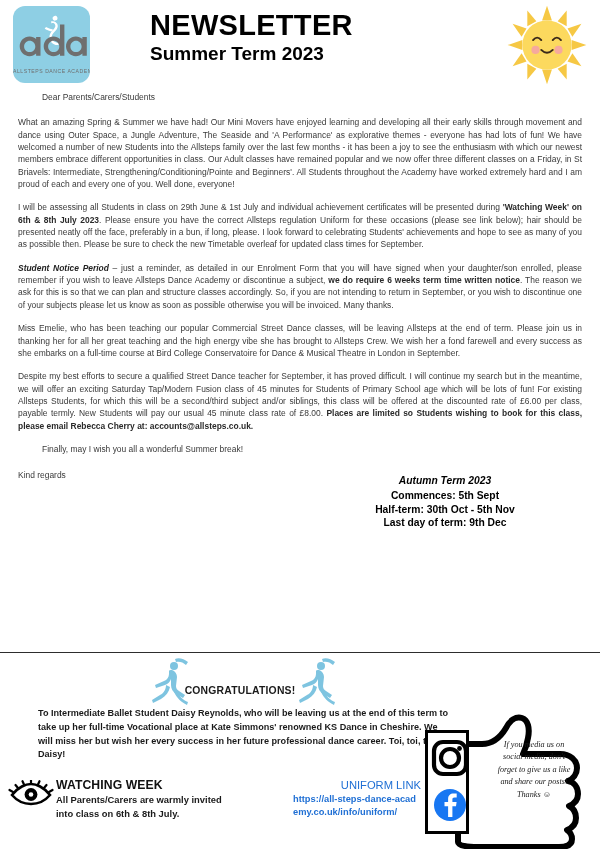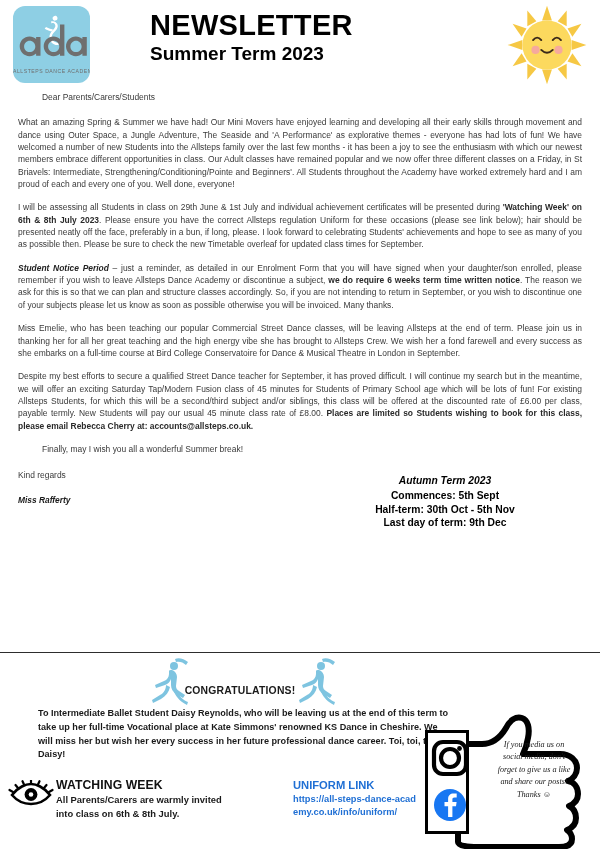--- a/index.html
+++ b/index.html
@@ -282,23 +282,23 @@
 
   
   .uniform-zone {
     position: absolute;
     left: 293px;
     top: 779px;
     width: 128px;
   }
   .uniform-title {
     font-size: 11.2px;
-    font-weight: bold;
+    font-weight: normal;
     color: #1f6fd4;
-    text-align: left;
+    text-align: right;
     margin-bottom: 2px;
   }
   .uniform-url {
     font-size: 9.3px;
     line-height: 13.2px;
     font-weight: bold;
     color: #1f6fd4;
     text-align: left;
     word-break: break-all;
   }
@@ -368,21 +368,20 @@
 
     <p>Miss Emelie, who has been teaching our popular Commercial Street Dance classes, will be leaving Allsteps at the end of term. Please join us in thanking her for all her great teaching and the high energy vibe she has brought to Allsteps Crew. We wish her a fond farewell and every success as she embarks on a full-time course at Bird College Conservatoire for Dance &amp; Musical Theatre in London in September.</p>
 
     <p><span>Despite my best efforts to secure a qualified Street Dance teacher for September, it has proved difficult. I will continue my search but in the meantime, we will offer an exciting Saturday Tap/Modern Fusion class of 45 minutes for Students of Primary School age which will be lots of fun! For existing Allsteps Students, for which this will be a second/third subject and/or siblings, this class will be offered at the discounted rate of £6.00 per class, payable termly.  New Students will pay our usual 45 minute class rate of £8.00.  </span><b>Places are limited so Students wishing to book for this class, please email Rebecca Cherry at:  accounts@allsteps.co.uk.</b></p>
 
     <p class="plain">Finally, may I wish you all a wonderful Summer break!</p>
 
     <div class="signoff-row">
       <div class="signoff-left">
         <div class="kind">Kind regards</div>
-        <div class="name">Miss Rafferty</div>
       </div>
       <div class="term-box">
         <div class="term-title">Autumn Term 2023</div>
         <div class="term-line">Commences: 5th Sept</div>
         <div class="term-line">Half-term:  30th Oct - 5th Nov</div>
         <div class="term-line">Last day of term:  9th Dec</div>
       </div>
     </div>
   </div>
 

